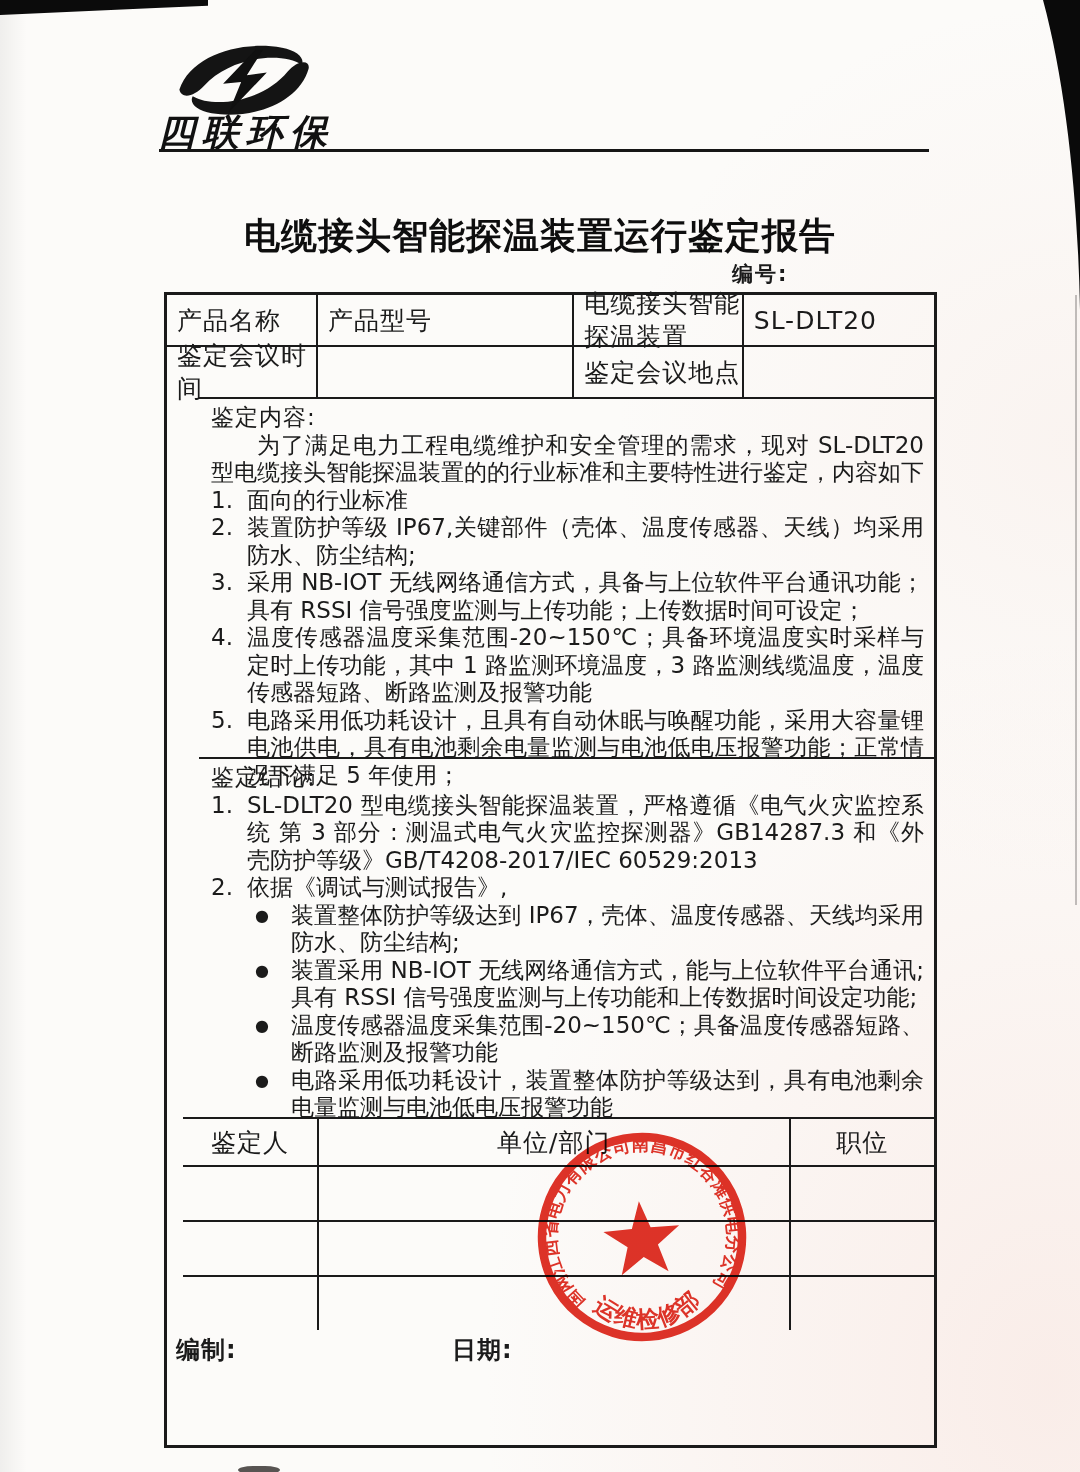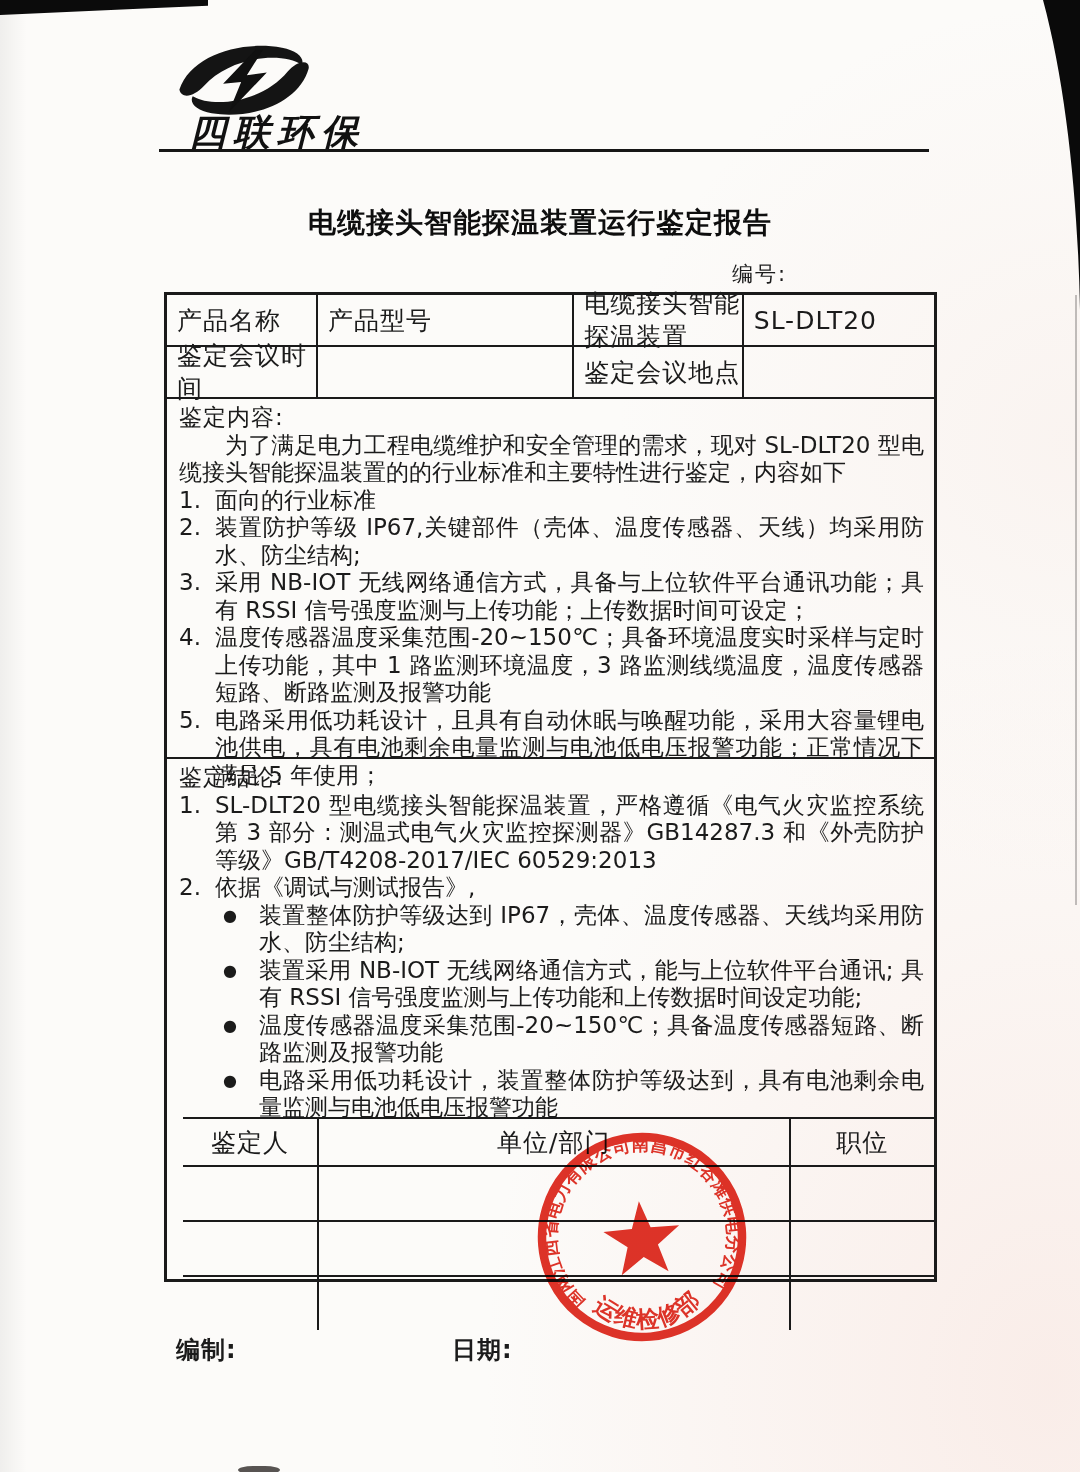--- a/index.html
+++ b/index.html
@@ -21,36 +21,36 @@
   .art-topbar { position:absolute; left:0; top:0; width:208px; height:15px; background:#0b0b0b;
     clip-path: polygon(0 0, 100% 0, 100% 38%, 72% 55%, 0 100%); }
   .art-corner { position:absolute; right:0; top:0; width:42px; height:310px; }
   .art-edgeline { position:absolute; right:3px; top:295px; width:2px; height:610px; background:rgba(40,35,35,0.28); }
   .art-smudge { position:absolute; left:238px; top:1466px; width:42px; height:8px; background:#2e2a28; border-radius:50%/70%; opacity:.8; }
 
   
   .logo-icon { position:absolute; left:168px; top:40px; }
   .logo-text { position:absolute; left:158px; top:108px; width:220px;
     font-family:"DejaVu Serif","Liberation Serif",serif; font-style:italic; font-weight:bold;
-    font-size:37px; letter-spacing:7px; color:#111;margin-left:31px; }
+    font-size:37px; letter-spacing:7px; color:#111; }
   .header-rule { position:absolute; left:159px; top:149px; width:770px; height:3px; background:#161616; }
-  .report-title { position:absolute; left:0; top:204px; width:1080px; text-align:center;
-    font-size:28px; font-weight:bold; letter-spacing:1px; color:#0e0e0e; }
-  .report-no { position:absolute; left:732px; top:260px; font-size:21px; font-weight:400; letter-spacing:2px;text-align:center; }
-
-  
-  .form { position:absolute; left:164px; top:292px; width:773px; height:990px;
+  .report-title { position:absolute; left:0; top:212px; width:1080px; text-align:center;
+    font-size:36px; font-weight:bold; letter-spacing:1px; color:#0e0e0e; }
+  .report-no { position:absolute; left:732px; top:260px; font-size:21px; font-weight:700; letter-spacing:2px;text-align:center; }
+
+  
+  .form { position:absolute; left:164px; top:292px; width:773px; height:1156px;
     border:3px solid #1a1a1a; background:transparent; }
   .info-grid { display:grid; grid-template-columns:19.7% 33.4% 22.1% 24.8%; grid-template-rows:52px 50px; }
   .info-grid .cell { border-right:2px solid #1a1a1a; display:flex; align-items:center;
     padding-left:10px; font-size:25px; letter-spacing:1px; }
   .info-grid .cell.last { border-right:none; }
   .info-grid .cell.r1 { border-bottom:2px solid #1a1a1a; }
 
-  .sec { border-top:2px solid #1a1a1a; padding:5px 10px 0 12px; font-size:23px; line-height:27.5px; }
+  .sec { border-top:2px solid #1a1a1a; padding:5px 10px 0 12px; font-size:23px; line-height:27.5px;margin-left:32px; }
   .sec-content { height:360px; }
   .sec-conclusion { height:360px; }
   .sec-heading { letter-spacing:1px; }
   .intro { text-indent:2em; text-align:justify; }
   .numitem { display:flex; }
   .numitem .nmark { width:36px; flex:0 0 36px; }
   .numitem .ntext { flex:1; text-align:justify; }
   .bullet { display:flex; padding-left:44px; }
   .bullet .bmark { width:36px; flex:0 0 36px; font-size:16px; line-height:27.5px; }
   .bullet .btext { flex:1; text-align:justify; }

